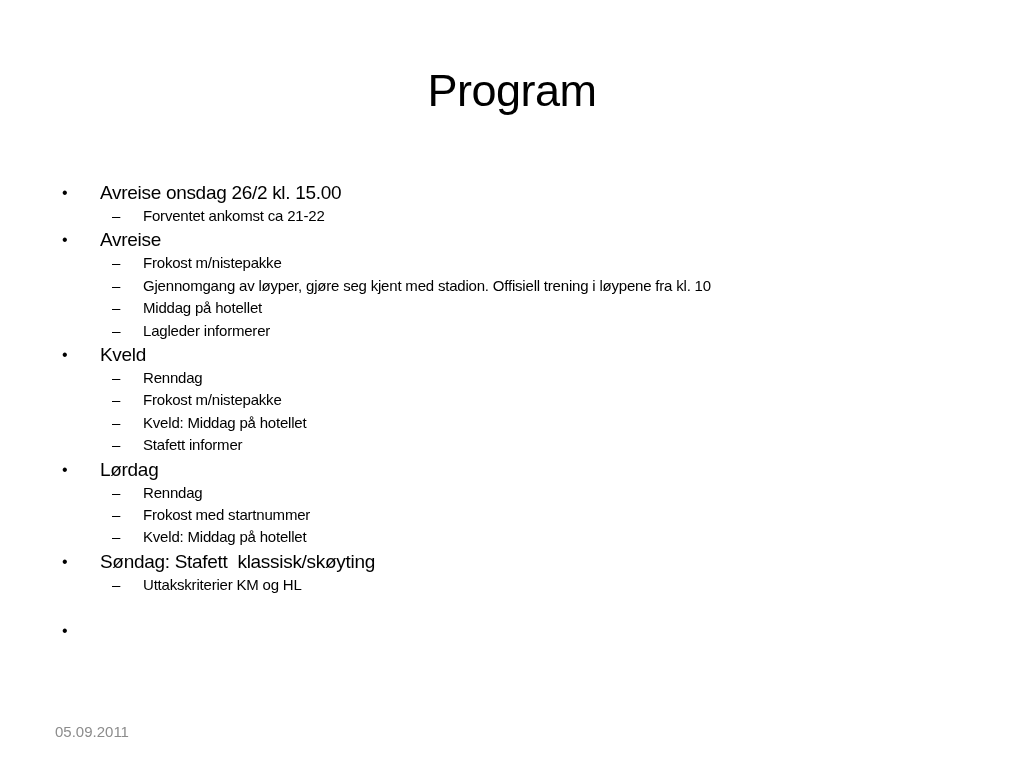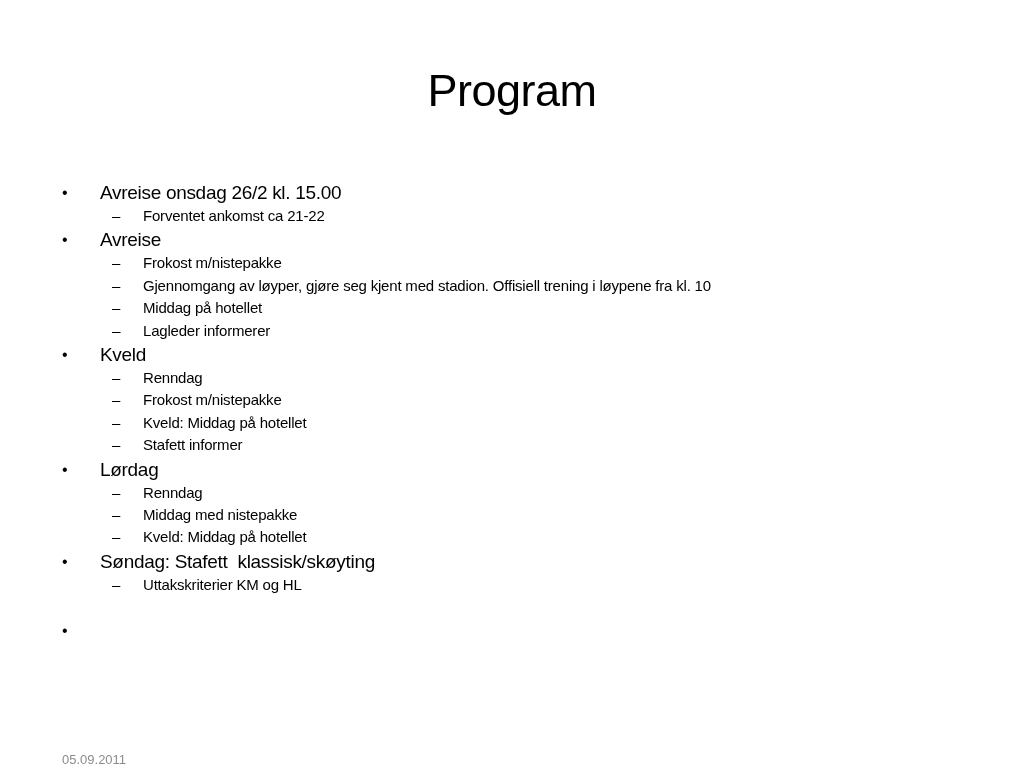--- a/index.html
+++ b/index.html
@@ -65,26 +65,25 @@
     left: 112px;
     top: 0;
     font-size: 15px;
     line-height: 22.4px;
   }
   .spacer {
     height: 22px;
   }
   .slide-date {
     position: absolute;
-    left: 62px;
+    left: 55px;
     top: 723px;
-    font-size: 13px;
+    font-size: 15px;
     line-height: 18px;
     color: #8c8c8c;
-    margin-top: 28px;
   }
 </style>
 </head>
 <body>
 
 <div class="slide">
   <div class="slide-title">Program</div>
 
   <div class="bullet-list">
       <div class="li l1"><span class="marker">•</span><span class="txt">Avreise onsdag 26/2 kl. 15.00</span></div>
@@ -95,21 +94,21 @@
       <div class="li l2"><span class="marker">–</span><span class="txt">Middag på hotellet</span></div>
       <div class="li l2"><span class="marker">–</span></div>
       <div class="li l2"><span class="marker">–</span><span class="txt">Lagleder informerer</span></div>
       <div class="li l1"><span class="marker">•</span><span class="txt">Kveld</span></div>
       <div class="li l2"><span class="marker">–</span><span class="txt">Renndag</span></div>
       <div class="li l2"><span class="marker">–</span><span class="txt">Frokost m/nistepakke</span></div>
       <div class="li l2"><span class="marker">–</span><span class="txt">Kveld: Middag på hotellet</span></div>
       <div class="li l2"><span class="marker">–</span><span class="txt">Stafett informer</span></div>
       <div class="li l1"><span class="marker">•</span><span class="txt">Lørdag</span></div>
       <div class="li l2"><span class="marker">–</span><span class="txt">Renndag</span></div>
-      <div class="li l2"><span class="marker">–</span><span class="txt">Middag med nistepakke</span></div>
+      <div class="li l2"><span class="marker">–</span><span class="txt">Frokost med startnummer</span></div>
       <div class="li l2"><span class="marker">–</span><span class="txt">Kveld: Middag på hotellet</span></div>
       <div class="li l1"><span class="marker">•</span><span class="txt">Søndag: Stafett  klassisk/skøyting</span></div>
       <div class="li l2"><span class="marker">–</span><span class="txt">Uttakskriterier KM og HL</span></div>
       <div class="spacer"></div>
       <div class="li l1"><span class="marker">•</span></div>
     </div>
 
   <div class="slide-date">05.09.2011</div>
 </div>
 

